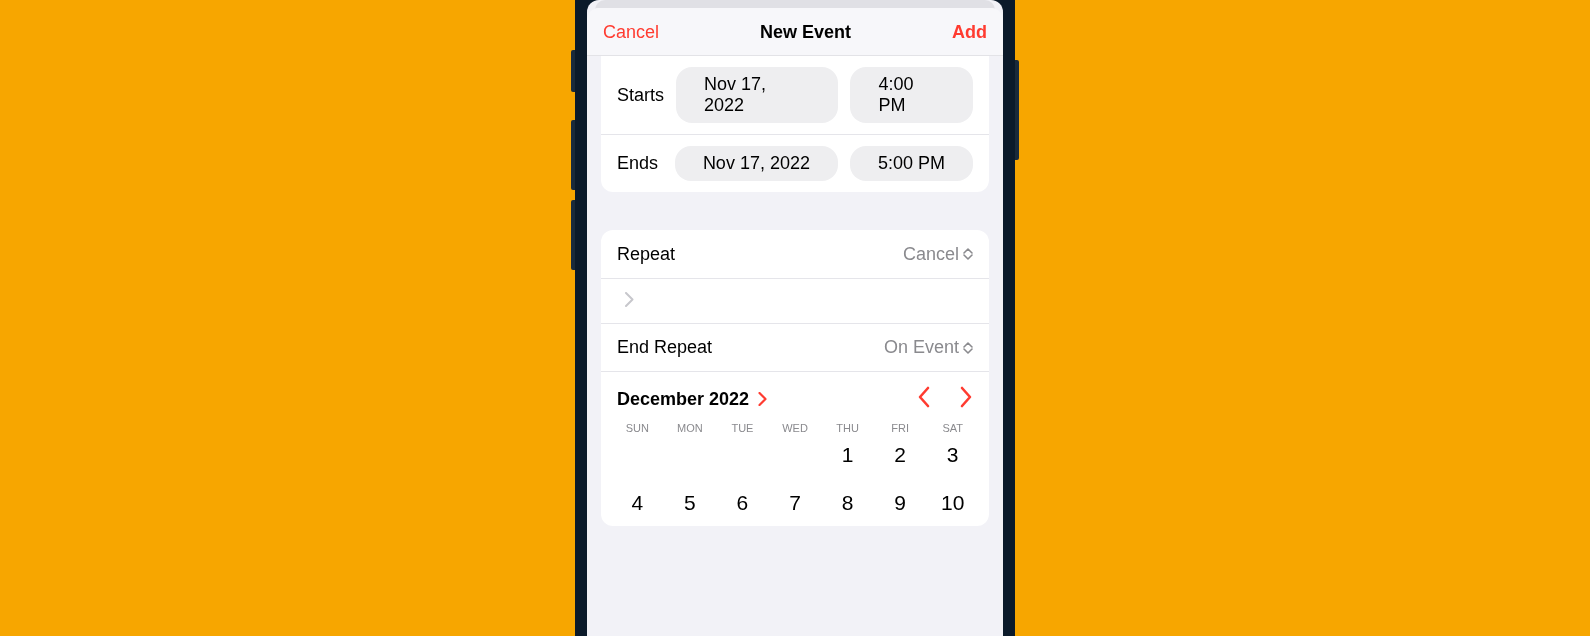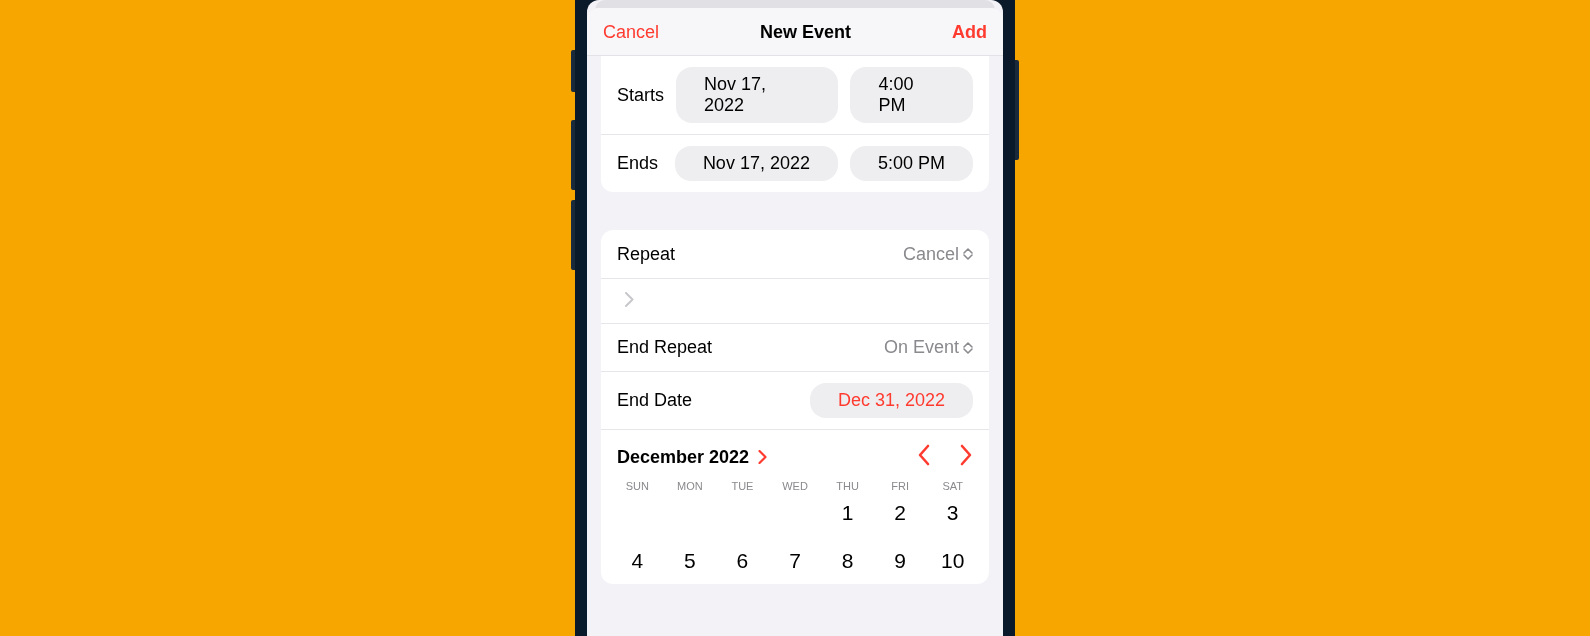--- a/index.html
+++ b/index.html
@@ -232,25 +232,20 @@
             <span class="row-spacer"></span>
             <span class="val-gray">On Event</span>
             <span class="updown">
               <svg viewBox="0 0 10 6">
                   <path d="M1 5 L5 1 L9 5" fill="none" stroke="currentColor" stroke-width="1.6" stroke-linecap="round" stroke-linejoin="round"></path>
                 </svg>
               <svg viewBox="0 0 10 6">
                   <path d="M1 1 L5 5 L9 1" fill="none" stroke="currentColor" stroke-width="1.6" stroke-linecap="round" stroke-linejoin="round"></path>
                 </svg>
             </span>
-          </div>
-          <div class="row">
-            <span class="row-label">End Date</span>
-            <span class="row-spacer"></span>
-            <span class="pill red">Dec 31, 2022</span>
           </div>
 
           <div class="cal-header">
             <span class="cal-month">
               <span>December 2022</span>
               <span class="cal-month-chev">
                 <svg width="9" height="14" viewBox="0 0 9 14" style="vertical-align:-1px">
                     <path d="M1.5 1 L7.5 7 L1.5 13" fill="none" stroke="currentColor" stroke-width="2.2" stroke-linecap="round" stroke-linejoin="round"></path>
                   </svg>
               </span>

